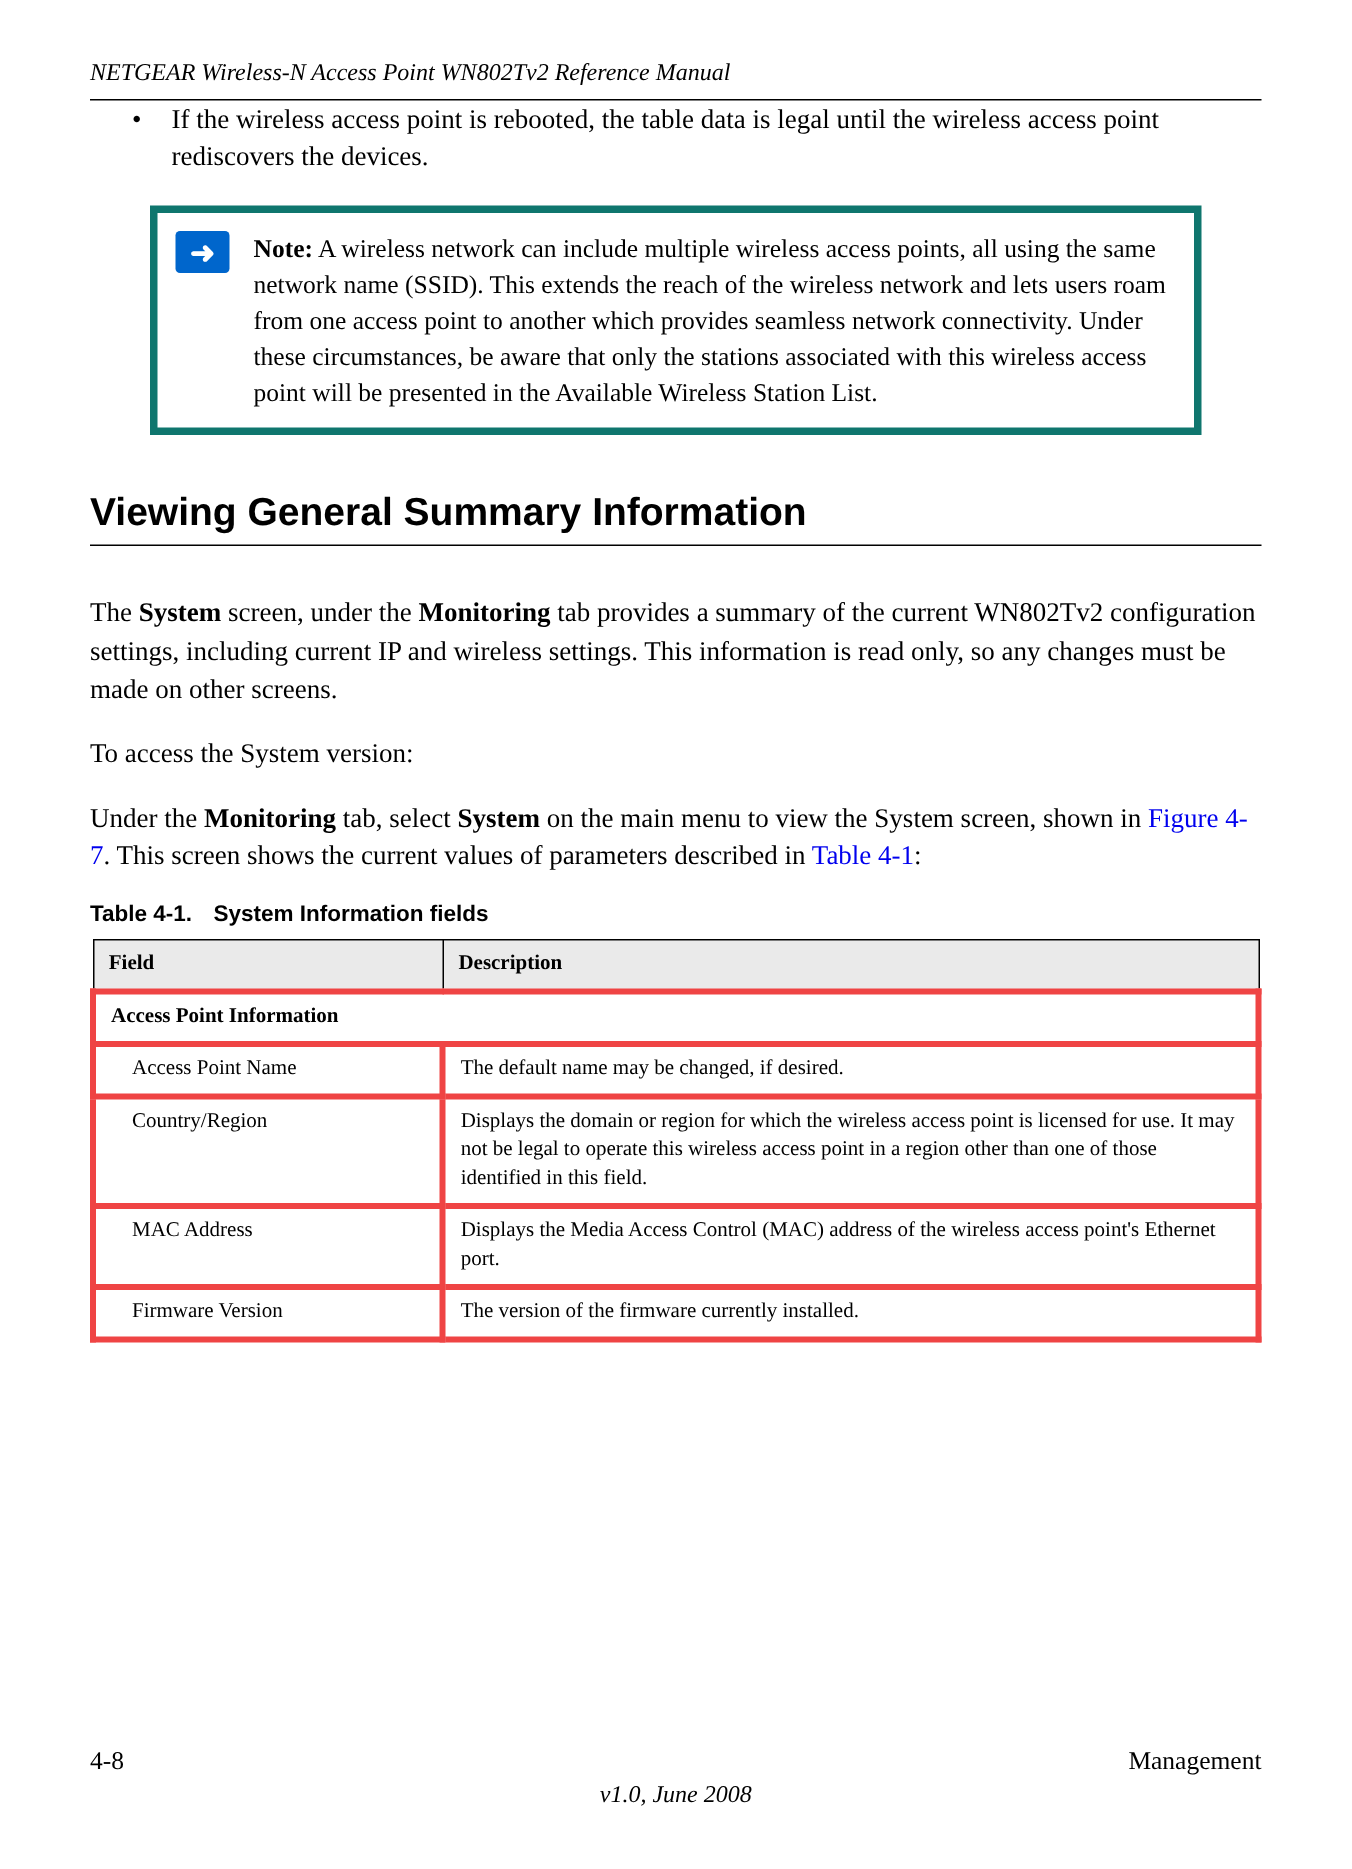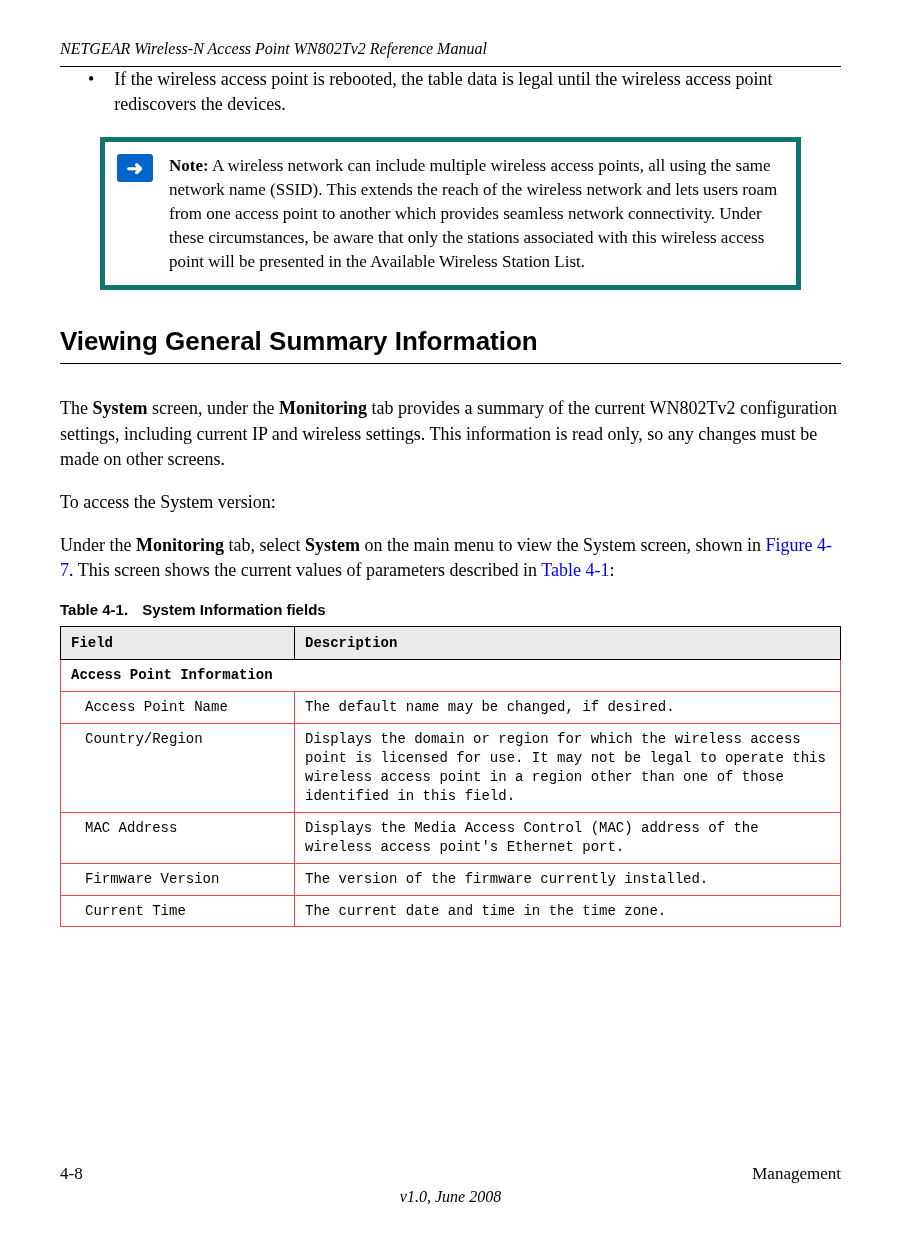--- a/index.html
+++ b/index.html
@@ -88,33 +88,33 @@
       font-weight: bold;
       font-size: 15px;
       margin-bottom: 8px;
     }
     .table-caption-num {
       margin-right: 10px;
     }
     table.data-table {
       width: 100%;
       border-collapse: collapse;
-      font-family: Liberation Mono, monospace;
+      font-family: Liberation Serif, serif;
       font-size: 14px;
       padding-left: 14px;
     }
     table.data-table th {
       background: #eaeaea;
       font-weight: bold;
       text-align: left;
       padding: 8px 10px;
       border: 1px solid #000;
     }
     table.data-table td {
-      border: 1px solid #ef4444;
+      border: 4px solid #ef4444;
       padding: 6px 10px;
       vertical-align: top;
       line-height: 1.35;
       margin-top: 44px;
     }
     .section-row td {
       font-weight: bold;
     }
     .indented {
       padding-left: 24px !important;
@@ -195,24 +195,20 @@
       <td>Displays the domain or region for which the wireless access point is licensed for use. It may not be legal to operate this wireless access point in a region other than one of those identified in this field.</td>
     </tr>
     <tr>
       <td class="indented">MAC Address</td>
       <td>Displays the Media Access Control (MAC) address of the wireless access point's Ethernet port.</td>
     </tr>
     <tr>
       <td class="indented">Firmware Version</td>
       <td>The version of the firmware currently installed.</td>
     </tr>
-    <tr>
-      <td class="indented">Current Time</td>
-      <td>The current date and time in the time zone.</td>
-    </tr>
   </tbody>
 </table>
 
 <div class="footer">
   <div class="footer-top">
     <span>4-8</span>
     <span>Management</span>
   </div>
   <div class="footer-bottom">v1.0, June 2008</div>
 </div>

